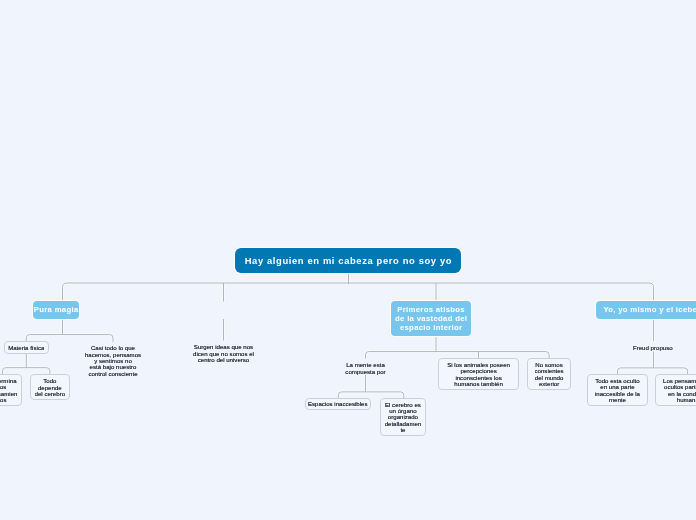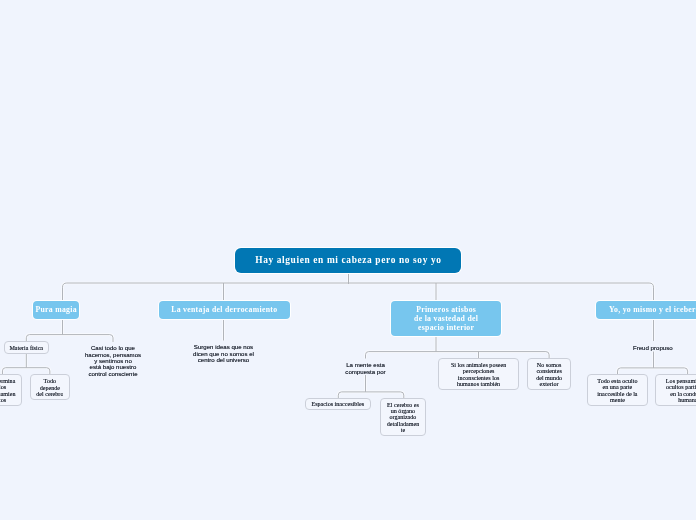--- a/index.html
+++ b/index.html
@@ -5,21 +5,21 @@
 <style>
   html,body{margin:0;padding:0;}
   body{
     width:696px;height:520px;overflow:hidden;
     background:#f0f4fd;
     font-family:"Liberation Sans", sans-serif;
     -webkit-font-smoothing:antialiased;
   }
   #canvas{position:relative;width:696px;height:520px;opacity:0.999;}
   svg.links{position:absolute;left:0;top:0;width:696px;height:520px;pointer-events:none;}
-  .node{position:absolute;box-sizing:border-box;display:flex;align-items:center;justify-content:center;text-align:center;font-family:Liberation Serif, serif;}
+  .node{position:absolute;box-sizing:border-box;display:flex;align-items:center;justify-content:center;text-align:center;}
   .tx{display:block;padding-left:var(--ls,0px);-webkit-mask-image:linear-gradient(#000,#000);mask-image:linear-gradient(#000,#000);}
   .root{
     --ls:0.63px;
     background:#0177b4;color:#fff;border-radius:6px;
     font-weight:bold;font-size:9.4px;letter-spacing:0.63px;line-height:13px;
     box-shadow:0 0 0 1px #ffffff;
   }
   .lvl1{
     --ls:0.3px;
     background:#77c6ee;color:#fff;border-radius:4px;
@@ -81,25 +81,22 @@
     </svg>
 
   <div class="node root" style="left:235.2px;top:247.6px;width:225.8px;height:25.4px;">
     <span class="tx">Hay alguien en mi cabeza pero no soy yo</span>
   </div>
 
   <div class="node lvl1" style="left:33px;top:301.3px;width:46px;height:17.7px;">
     <span class="tx">Pura magia</span>
   </div>
 
-  <div class="node lvl1" style="left:158.5px;top:301.3px;width:131.3px;height:17.7px;">
-    <span class="tx">La ventaja del derrocamiento</span>
-  </div>
 
-  <div class="node lvl1" style="left:391px;top:301.3px;width:110px;height:35px;">
+  <div class="node lvl1" style="left:391px;top:301.3px;width:80px;height:35px;">
     <span class="tx">Primeros atisbos<br>de la vastedad del<br>espacio interior</span>
   </div>
 
   <div class="node lvl1" style="left:595.8px;top:301.3px;width:117px;height:17.7px;">
     <span class="tx">Yo, yo mismo y el iceberg</span>
   </div>
 
   <div class="node boxed" style="left:3.5px;top:341.1px;width:45.5px;height:12.6px;">
     <span class="tx">Materia física</span>
   </div>

